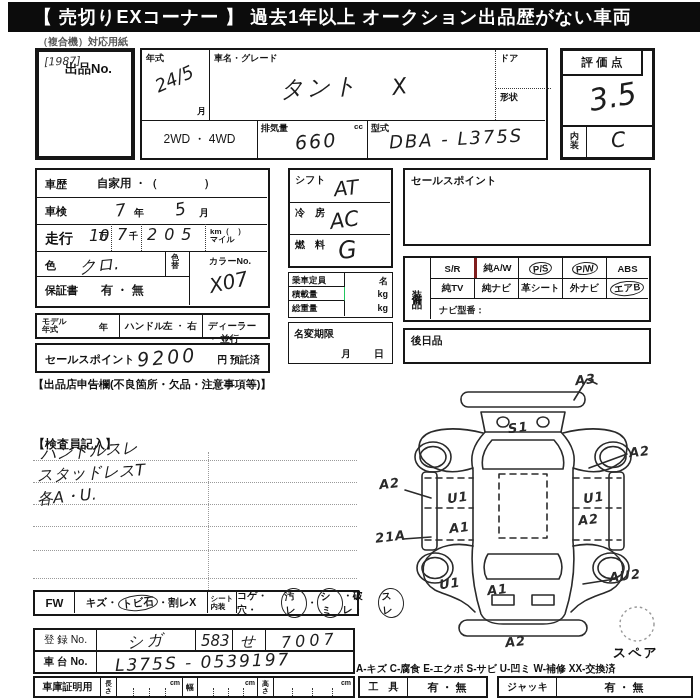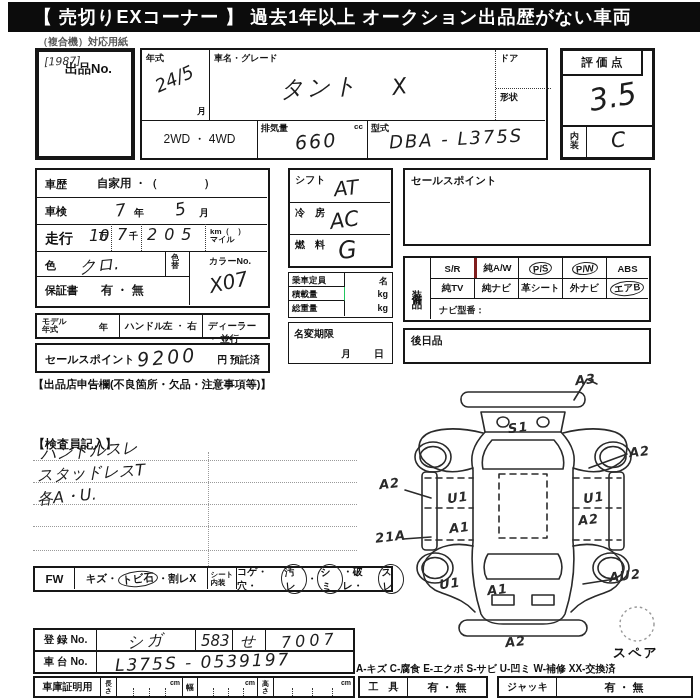--- a/index.html
+++ b/index.html
@@ -278,21 +278,21 @@
         <path d="M214,96 L252,82"></path>
         <path d="M30,118 L56,126"></path>
         <path d="M28,167 L56,165"></path>
         <path d="M208,212 L240,207"></path>
       </g>
       <circle cx="262" cy="252" r="17" fill="none" stroke="#999" stroke-width="1.4" stroke-dasharray="2.5 3"></circle>
     </svg>
     <span class="abs lbl" style="left:238px;top:272px;font-size:13px;letter-spacing:2px">スペア</span>
   <span class="dcode" style="left: 200px; top: 0px;">A3</span><span class="dcode" style="left: 133px; top: 48px;">S1</span><span class="dcode" style="left: 254px; top: 72px;">A2</span><span class="dcode" style="left: 4px; top: 104px;">A2</span><span class="dcode" style="left: 72px; top: 118px;">U1</span><span class="dcode" style="left: 208px; top: 118px;">U1</span><span class="dcode" style="left: 74px; top: 148px;">A1</span><span class="dcode" style="left: 203px; top: 140px;">A2</span><span class="dcode" style="left: 0px; top: 157px;">21A</span><span class="dcode" style="left: 64px; top: 204px;">U1</span><span class="dcode" style="left: 112px; top: 210px;">A1</span><span class="dcode" style="left: 234px; top: 196px;">AU2</span><span class="dcode" style="left: 130px; top: 262px;">A2</span></div>
 
-  <div class="b" style="left:33px;top:566px;width:360px;height:26px;border-width:2.5px">
+  <div class="b" style="left:33px;top:590px;width:326px;height:26px;border-width:2.5px">
     <div class="abs" style="left:0;top:0;width:40px;height:21px;border-right:1.5px solid #161616;display:flex;align-items:center;justify-content:center;font-size:11.5px;font-weight:bold">FW</div>
     <div class="abs" style="left:40px;top:0;width:132px;height:21px;display:flex;align-items:center;justify-content:center;font-size:10.5px;font-weight:bold">
       <span>キズ・</span>
         <span class="circled">トビ石</span>
         <span>・割レX</span>
     </div>
     <div class="abs" style="left:172px;top:0;width:30px;height:21px;border-left:1.5px solid #161616;border-right:1.5px solid #161616;display:flex;align-items:center;justify-content:center">
       <span class="vs" style="font-size:7.5px">
         <span>シート</span>
         <span>内装</span>
@@ -302,21 +302,21 @@
       <span>コゲ・穴・</span>
         <span class="circled">汚レ</span>
         <span>・</span>
         <span class="circled">シミ</span>
         <span>・破レ・</span>
         <span class="circled">スレ</span>
     </div>
   </div>
 
   <div class="b" style="left:33px;top:628px;width:322px;height:24px">
-    <div class="abs" style="left:0;top:0;width:62px;height:20px;border-right:1.5px solid #161616;display:flex;align-items:center;justify-content:center;font-size:10.5px;font-weight:bold">登 録 No.</div>
+    <div class="abs" style="left:0;top:0;width:62px;height:20px;border-right:1.5px solid #161616;display:flex;align-items:center;justify-content:center;font-size:10.5px;font-weight:normal">登 録 No.</div>
     <span class="abs hw" style="left:92px;top:1px;font-size:16px;letter-spacing:3px;transform:rotate(-5deg)">シガ</span>
     <div class="vline" style="left:160px;top:0;height:20px"></div>
     <span class="abs hw" style="left:166px;top:2px;font-size:15px">583</span>
     <div class="vline" style="left:197px;top:0;height:20px"></div>
     <span class="abs hw" style="left:205px;top:2px;font-size:15px">せ</span>
     <div class="vline" style="left:230px;top:0;height:20px"></div>
     <span class="abs hw" style="left:246px;top:1px;font-size:16px;letter-spacing:4px;transform:rotate(-4deg)">7007</span>
   </div>
 
   <div class="b" style="left:33px;top:650px;width:322px;height:24px">

